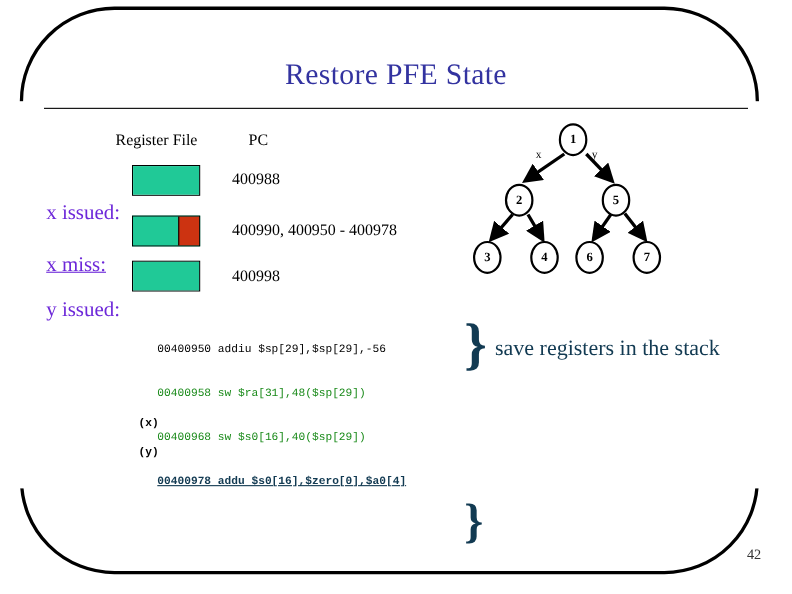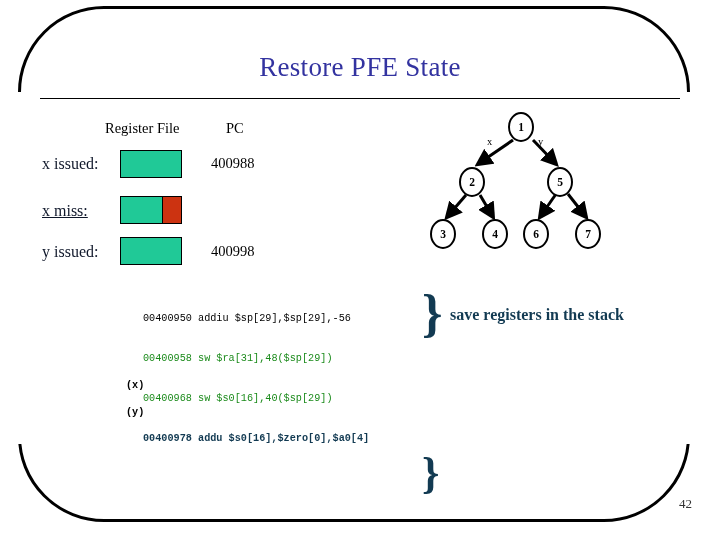--- a/index.html
+++ b/index.html
@@ -55,21 +55,21 @@
 
   .lbl {
     position: absolute;
     color: #000000;
     font-size: 14.5px;
     white-space: nowrap;
   }
   #lbl-regfile { left: 105px; top: 120px; }
   #lbl-pc      { left: 226px; top: 120px; }
 
-  .row-label { position: absolute; font-size: 16px; color: #0f172a; white-space: nowrap; }
+  .row-label { position: absolute; font-size: 19px; color: #6d28d9; white-space: nowrap; margin-top: 28px; }
   #rl-0 { left: 42px;  top: 155px; }
   #rl-1 { left: 42px;  top: 202px; text-decoration: underline; }
   #rl-2 { left: 42px;  top: 243px; }
 
   .regbox {
     position: absolute;
     border: 1.5px solid #000000;
     box-sizing: border-box;
     background: #20c997;
     display: flex;
@@ -122,37 +122,37 @@
   .marker {
     position: absolute;
     left: -17px;
     font-family: "Liberation Mono", "DejaVu Sans Mono", monospace;
     font-size: 10.2px;
     font-weight: bold;
     color: #000000;
   }
   .c-black { color: #000000; font-weight: normal; }
   .c-green { color: #1a8a1a; font-weight: normal; }
-  .c-navy  { color: #123a52; font-weight: bold; }
+  .c-navy  { color: #123a52; font-weight: bold; text-decoration: underline; }
 
   
   .brace {
     position: absolute;
     font-family: "Liberation Serif", "DejaVu Serif", serif;
     color: #123a52;
     font-weight: bold;
     line-height: 1;
   }
   #brace-1 { left: 422px; top: 288px; font-size: 52px; }
   #brace-2 { left: 422px; top: 452px; font-size: 44px; }
   .caption {
     position: absolute;
     color: #123a52;
-    font-size: 16px;
-    font-weight: bold;
+    font-size: 20px;
+    font-weight: normal;
     white-space: nowrap;
   }
   #cap-1 { left: 450px; top: 306px; }
   #cap-2 { left: 448px; top: 466px; }
 
   #pagenum {
     position: absolute;
     left: 679px; top: 496px;
     font-size: 13px;
     color: #333333;
@@ -182,20 +182,21 @@
   </div>
   <div class="regbox" id="rb-1">
     <div class="reg-green" style="flex:0.7"></div>
     <div class="reg-red" style="flex:0.3"></div>
   </div>
   <div class="regbox" id="rb-2">
     <div class="reg-green" style="flex:1"></div>
   </div>
 
   <div class="pcval" id="pc-0">400988</div>
+  <div class="pcval" id="pc-1">400990, 400950 - 400978</div>
   <div class="pcval" id="pc-2">400998</div>
 
   <div id="tree">
     <svg width="200" height="150" style="position:absolute;left:0;top:0">
       <defs>
         <marker id="ah" markerWidth="6" markerHeight="6" refX="4.6" refY="3" orient="auto">
           <path d="M0,0 L6,3 L0,6 z" fill="#000"></path>
         </marker>
       </defs>
       <line x1="93" y1="28" x2="58" y2="52" stroke="#000" stroke-width="3" marker-end="url(#ah)"></line>

